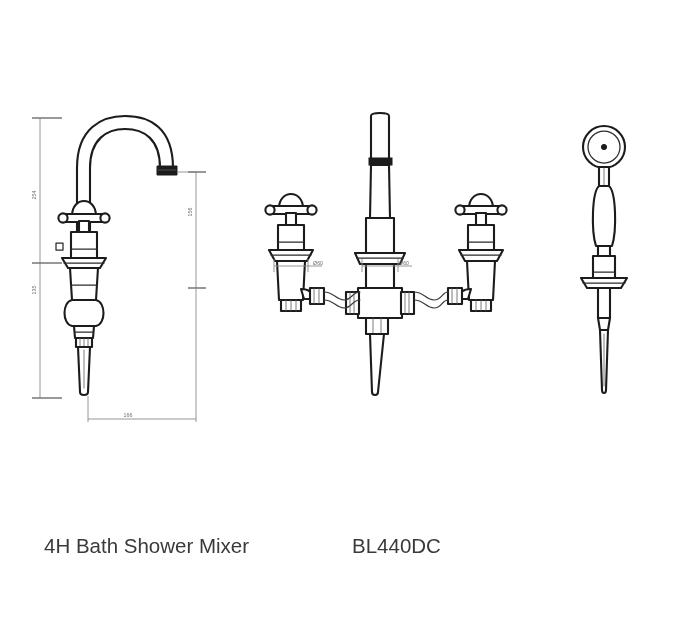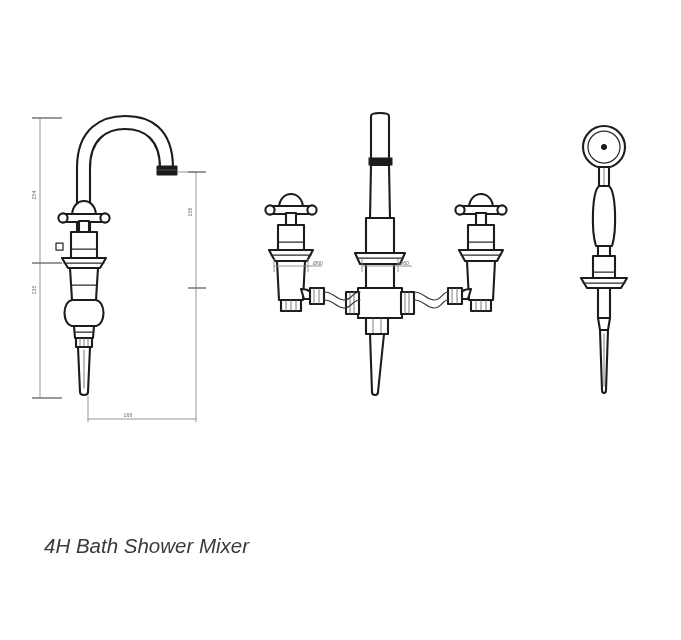--- a/index.html
+++ b/index.html
@@ -88,21 +88,20 @@
   }
   .caption-row {
     position: absolute;
     left: 0;
     top: 534px;
     width: 681px;
     height: 44px;
     display: flex;
     align-items: center;
     pointer-events: none;
-    font-style: italic;
   }
   .caption-title {
     position: absolute;
     left: 44px;
     top: 0;
     font-size: 20.5px;
     font-weight: 400;
     color: #3a3a3a;
     white-space: nowrap;
     font-family: "Liberation Sans", sans-serif;
@@ -345,15 +344,16 @@
       <path class="whitefill" d="M 598 318 L 610 318 L 608 330 L 600 330 Z"></path>
 
       <path class="whitefill" d="M 600 330 L 608 330 L 606 390 C 606 394, 602 394, 602 390 Z"></path>
       <line class="outline-hair" x1="604" y1="334" x2="604" y2="386"></line>
     </g>
 
   </svg>
 
   <div class="caption-row">
     <div class="caption-title">4H Bath Shower Mixer</div>
+    <div class="caption-code">BL440DC</div>
   </div>
 
 </div>
 
 </body></html>

